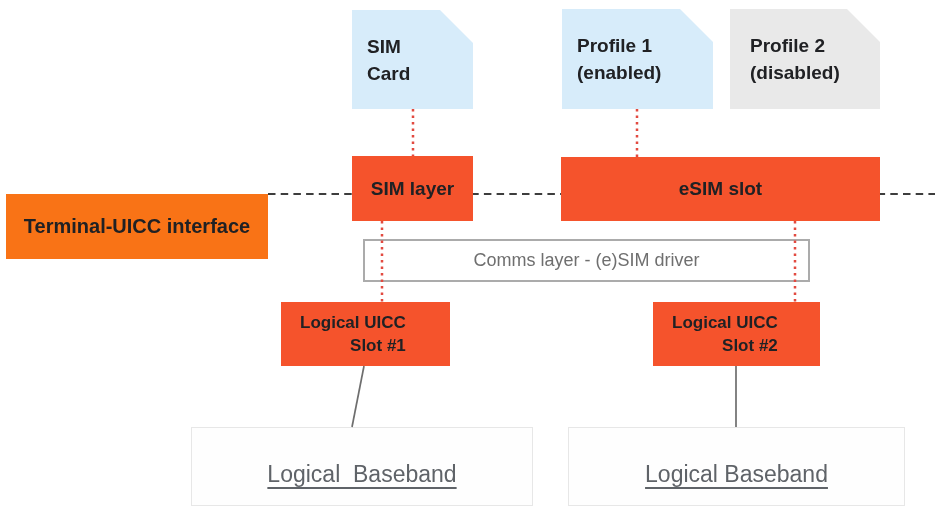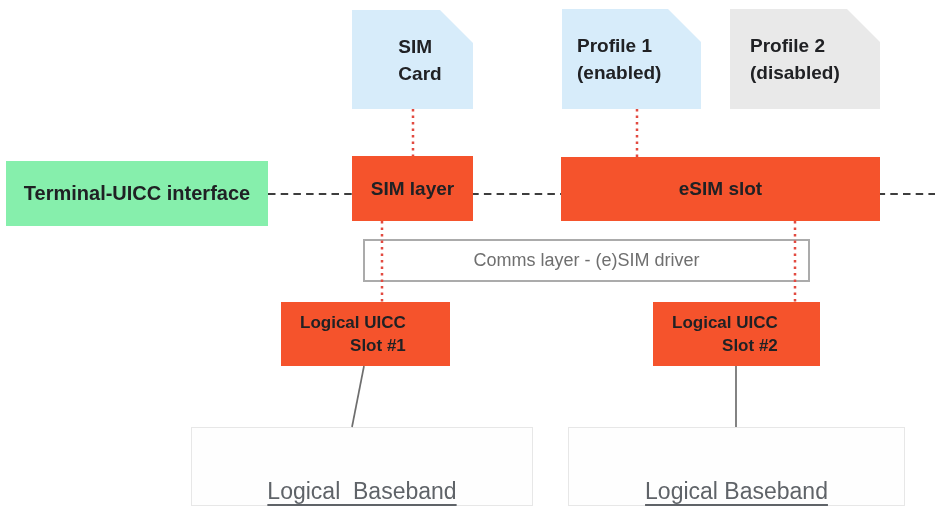--- a/index.html
+++ b/index.html
@@ -35,22 +35,22 @@
     white-space: pre-wrap;
   }
   
   .card {
     clip-path: polygon(0 0, calc(100% - 33px) 0, 100% 33px, 100% 100%, 0 100%);
     padding-left: 15px;
     font-size: 19px;
     font-weight: bold;
     line-height: 27px;
   }
-  .sim-card       { left: 352px; top: 10px;  width: 121px; height: 99px; justify-content: center;  }
-  .profile-1      { left: 562px; top: 9px;   width: 139px; height: 100px; }
+  .sim-card       { left: 352px; top: 10px;  width: 121px; height: 99px;  }
+  .profile-1      { left: 562px; top: 9px;   width: 151px; height: 100px; }
   .profile-2      { left: 730px; top: 9px;   width: 150px; height: 100px; padding-left: 20px; }
   .terminal-uicc {
     left: 6px; top: 161px; width: 262px; height: 65px;
     justify-content: center;
     font-size: 20px;
     font-weight: bold;
   }
   .slot {
     justify-content: center;
     font-size: 19px;
@@ -71,21 +71,21 @@
     font-size: 17px;
     font-weight: bold;
     line-height: 23px;
     text-align: right;
   }
   .uicc-slot-1 { left: 281px; top: 302px; width: 169px; height: 64px; }
   .uicc-slot-2 { left: 653px; top: 302px; width: 167px; height: 64px; }
   .baseband {
     background: #FEFEFE;
     border: 1px solid #E7E7E7;
-    align-items: flex-end;
+    align-items: center;
     justify-content: center;
     padding-top: 16px;
     font-size: 23px;
     color: #5F6368;
   }
   .baseband .label {
     text-decoration: underline;
     text-decoration-thickness: 2px;
     text-underline-offset: 5px;
   }
@@ -124,21 +124,21 @@
   <div class="node card profile-1" style="background-color: rgb(215, 236, 250);">
     <span class="label">Profile 1
 (enabled)</span>
   </div>
 
   <div class="node card profile-2" style="background-color: rgb(233, 233, 233);">
     <span class="label">Profile 2
 (disabled)</span>
   </div>
 
-  <div class="node terminal-uicc" style="background-color: #86efac;">
+  <div class="node terminal-uicc" style="background-color: #f97316; margin-top: 33px;">
     <span class="label">Terminal-UICC interface</span>
   </div>
 
   <div class="node slot sim-slot" style="background-color: rgb(245, 83, 44);">
     <span class="label">SIM layer</span>
   </div>
 
   <div class="node slot esim-slot" style="background-color: rgb(245, 83, 44); text-align: center;">
     <span class="label">eSIM slot</span>
   </div>

